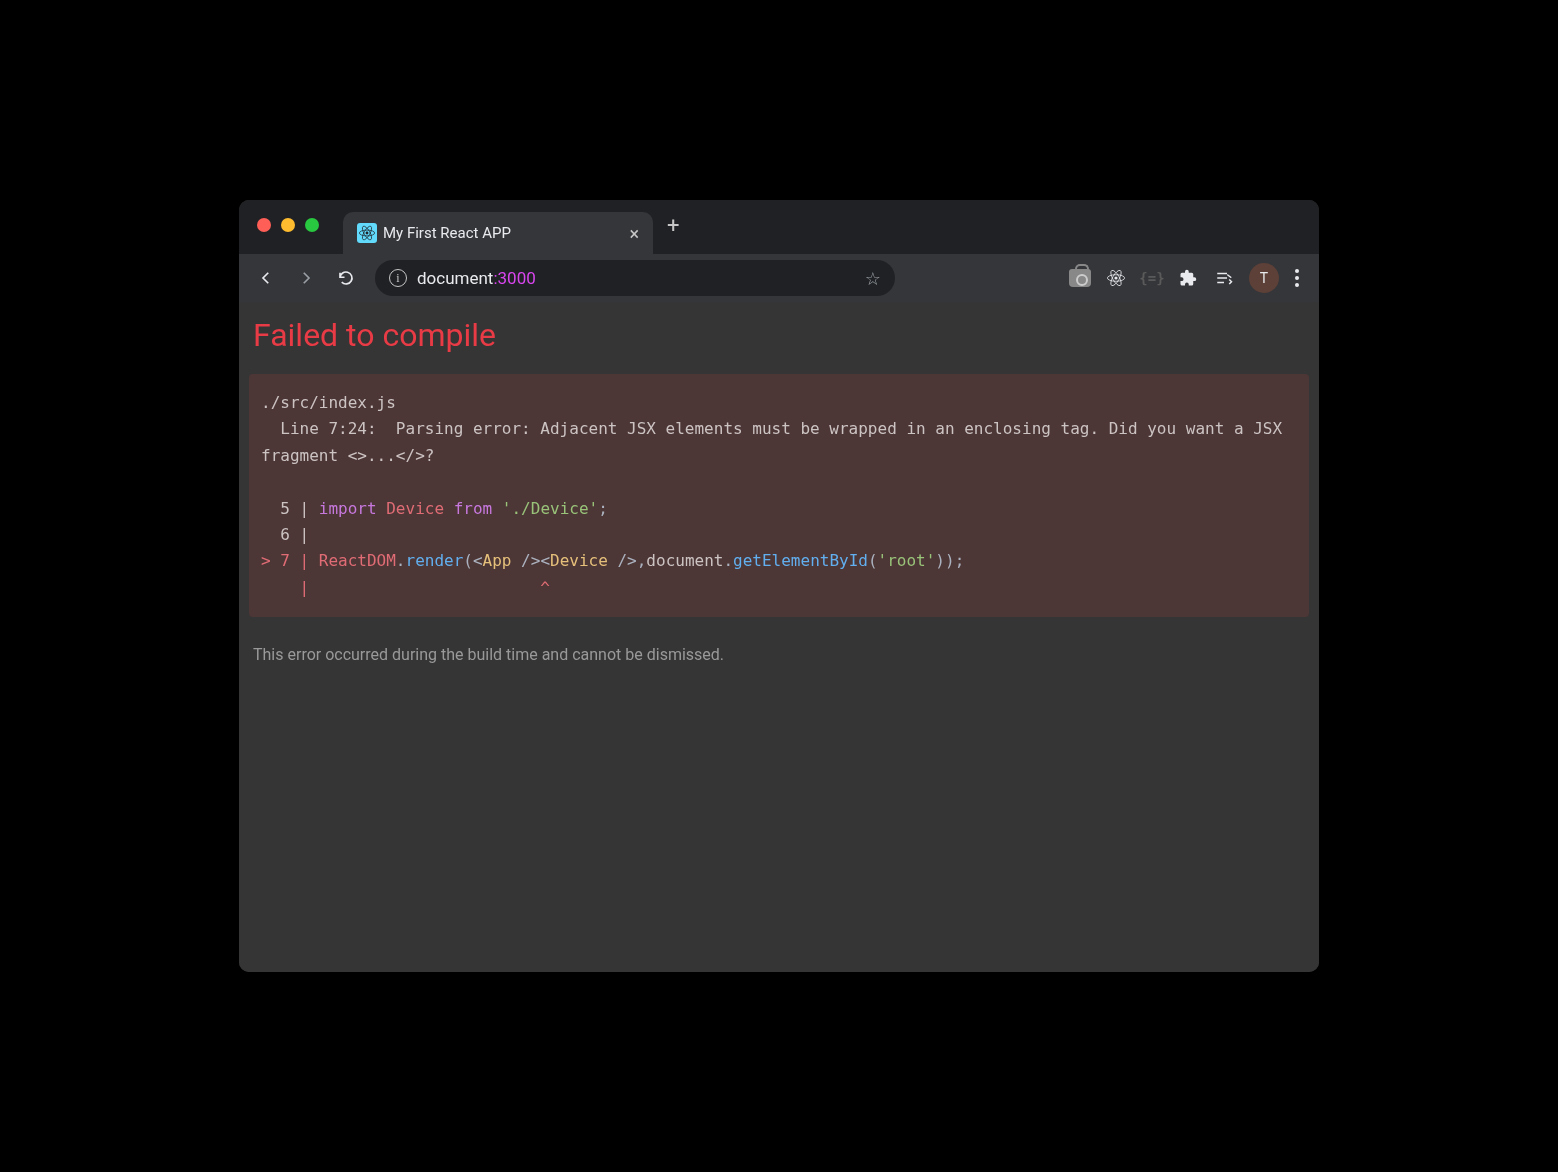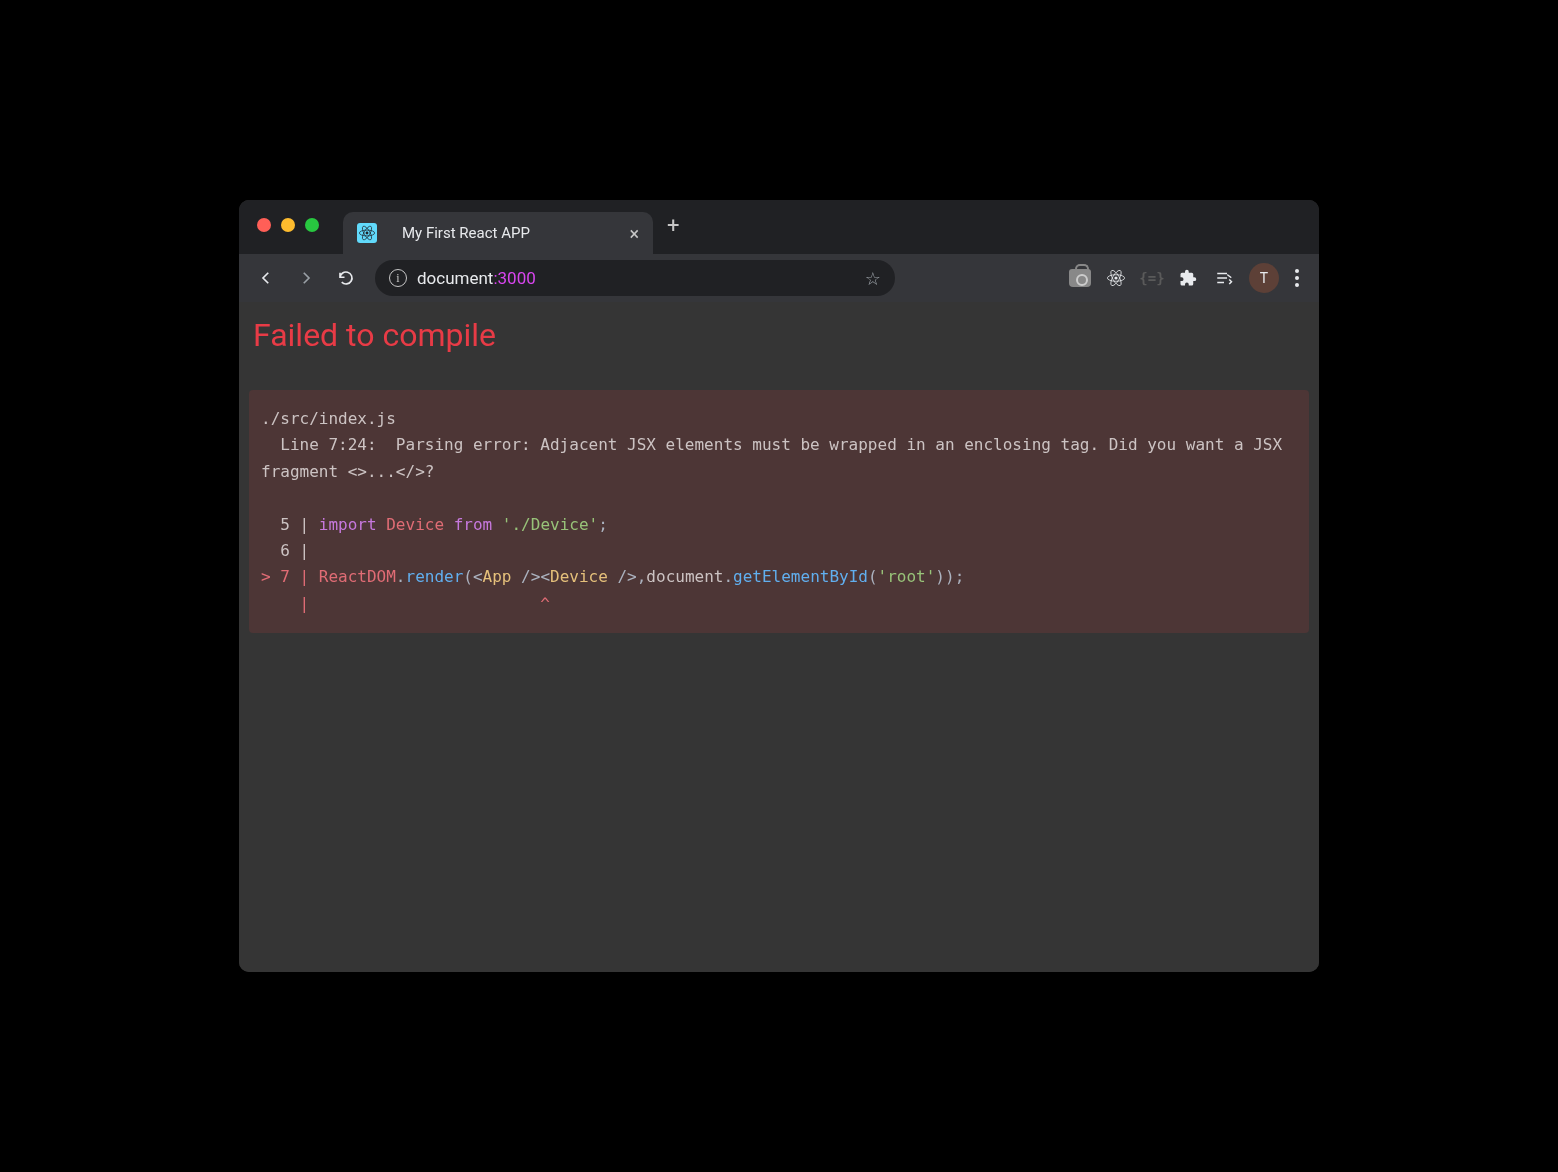--- a/index.html
+++ b/index.html
@@ -44,21 +44,21 @@
   .tl.yellow { background: #febc2e; }
   .tl.green { background: #28c840; }
   .tab {
     background: #35363a;
     height: 42px;
     min-width: 310px;
     border-radius: 10px 10px 0 0;
     display: flex;
     align-items: center;
     padding: 0 14px;
-    gap: 25px;
+    gap: 6px;
     color: #e8eaed;
     font-size: 15px;
   }
   .tab-favicon {
     width: 20px; height: 20px;
     background: #61dafb;
     border-radius: 3px;
     display: flex;
     align-items: center;
     justify-content: center;
@@ -182,21 +182,21 @@
   .page {
     flex: 1;
     background: #353535;
     padding: 14px 10px;
     overflow: auto;
   }
   .error-title {
     color: #e83b46;
     font-size: 32px;
     font-weight: 400;
-    margin-bottom: 36px;
+    margin-bottom: 20px;
     padding-left: 4px;
   }
   .error-box {
     background: #4d3636;
     border-radius: 4px;
     padding: 16px 12px;
     font-family: "Menlo", "Consolas", monospace;
     font-size: 16px;
     line-height: 1.65;
     color: #ccc3c3;
@@ -309,15 +309,16 @@
     <h1 class="error-title">Failed to compile</h1>
 
     <pre class="error-box"><span>./src/index.js</span>
 <span>  Line 7:24:  Parsing error: Adjacent JSX elements must be wrapped in an enclosing tag. Did you want a JSX fragment &lt;&gt;...&lt;/&gt;?</span>
 
 <span>  5 | </span><span class="tk-keyword">import</span> <span class="tk-type">Device</span> <span class="tk-keyword">from</span> <span class="tk-string">'./Device'</span><span class="tk-punct">;</span>
 <span>  6 | </span>
 <span class="tk-type">&gt; 7 | </span><span class="tk-type">ReactDOM</span><span class="tk-punct">.</span><span class="tk-func">render</span><span class="tk-punct">(&lt;</span><span class="tk-tag">App</span> <span class="tk-punct">/&gt;&lt;</span><span class="tk-tag">Device</span> <span class="tk-punct">/&gt;,</span><span>document</span><span class="tk-punct">.</span><span class="tk-func">getElementById</span><span class="tk-punct">(</span><span class="tk-string">'root'</span><span class="tk-punct">));</span>
 <span class="tk-type">    |                        ^</span></pre>
 
+    <div class="footer-note">This error occurred during the build time and cannot be dismissed.</div>
   </div>
 
 </div>
 
 </body></html>

